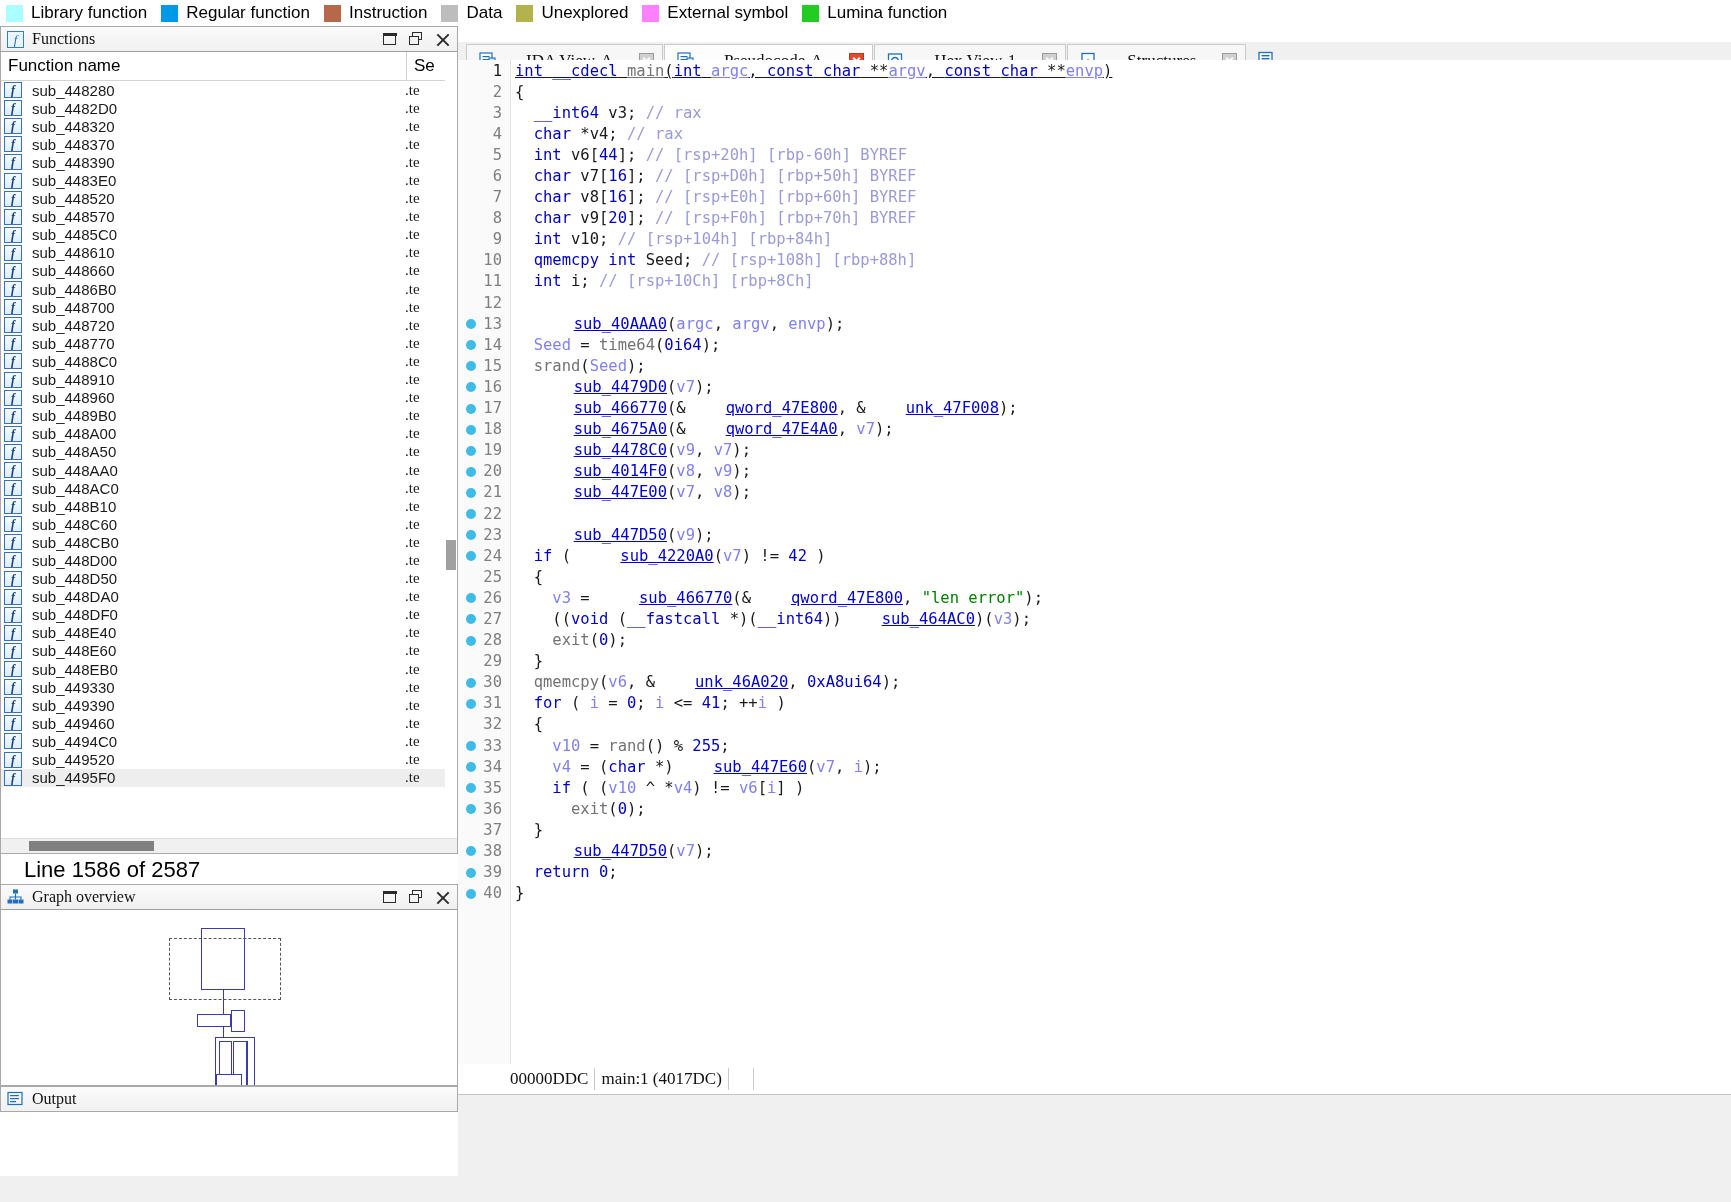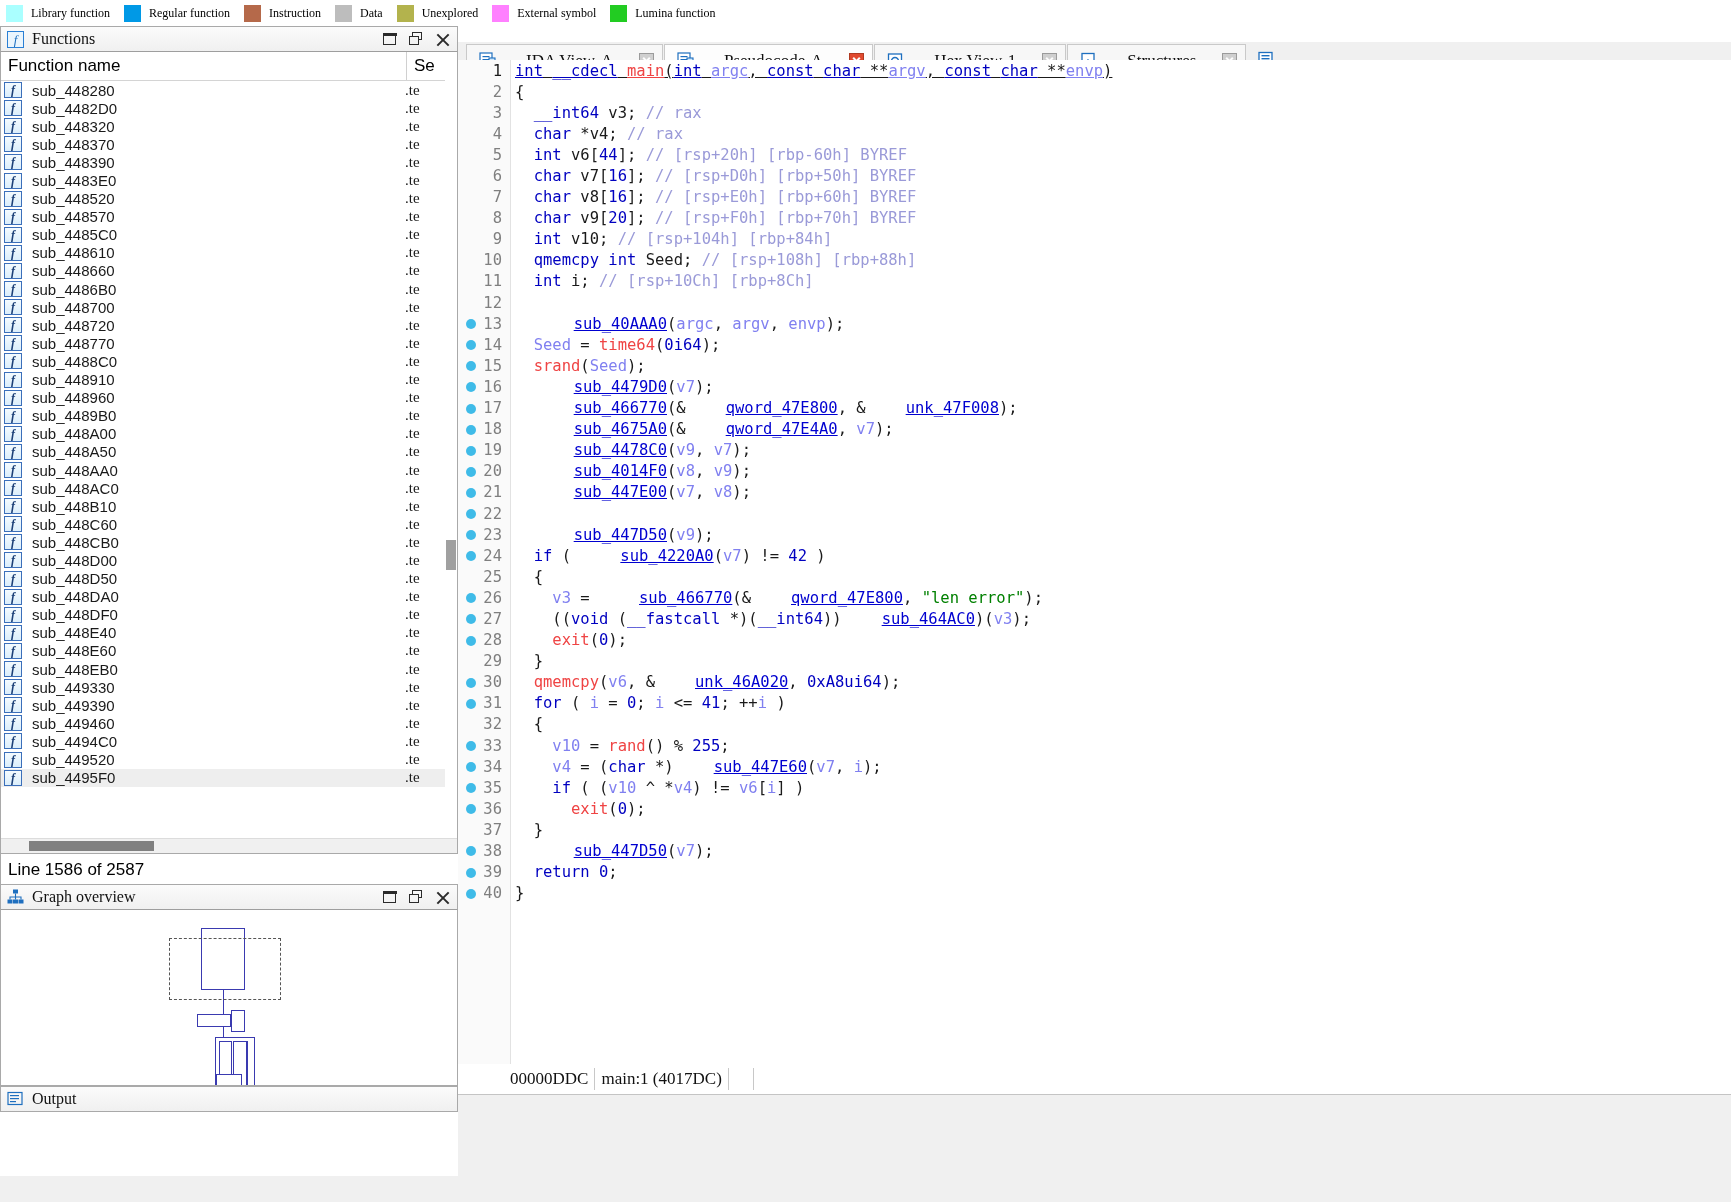--- a/index.html
+++ b/index.html
@@ -34,22 +34,22 @@
     margin-right: 14px;
     white-space: nowrap;
   }
   .legend-swatch {
     width: 17px;
     height: 17px;
     margin-right: 8px;
     flex: 0 0 auto;
   }
   .legend-label {
-    font-family: Liberation Serif, serif;
-    font-size: 12px;
+    font-family: Liberation Sans, sans-serif;
+    font-size: 17px;
     color: #000000;
   }
 
   
   #left-column {
     position: absolute;
     left: 0; top: 26px;
     width: 458px;
     height: 1150px;
   }
@@ -221,23 +221,23 @@
     position: absolute;
     left: 0; top: 828px;
     width: 512px; height: 32px;
     background: #ffffff;
     border-left: 1px solid #a9a9a9;
     border-right: 1px solid #a9a9a9;
     border-bottom: 1px solid #a9a9a9;
     box-sizing: border-box;
     display: flex;
     align-items: center;
-    padding-left: 7px;
+    padding-left: 23px;
     font-family: "Liberation Sans", sans-serif;
-    font-size: 17px;
+    font-size: 22px;
     color: #000;
   }
 
   
   #graph-panel {
     position: absolute;
     left: 0; top: 858px; width: 458px; height: 202px;
   }
   #graph-body {
     position: absolute;
@@ -394,21 +394,21 @@
   .ln.first { color: #1a1a1a; }
   .code-text {
     flex: 1 1 auto;
     padding-left: 9px;
     color: #1a1a1a;
   }
 
   
   .c-kw    { color: #0000c0; }   
   .c-fn    { color: #0000d0; text-decoration: underline; margin-left: 40px; }  
-  .c-lib   { color: #ef4444; }   
+  .c-lib   { color: #737373; }   
   .c-var   { color: #8080f0; }   
   .c-cmt   { color: #9a9ad8; }
   .c-str   { color: #008000; }
   .c-plain { color: #1a1a1a; }
   .c-underline { text-decoration: underline; }
 
   #pseudo-statusbar {
     position: absolute;
     left: 46px; top: 1038px;
     width: 1227px; height: 30px;

